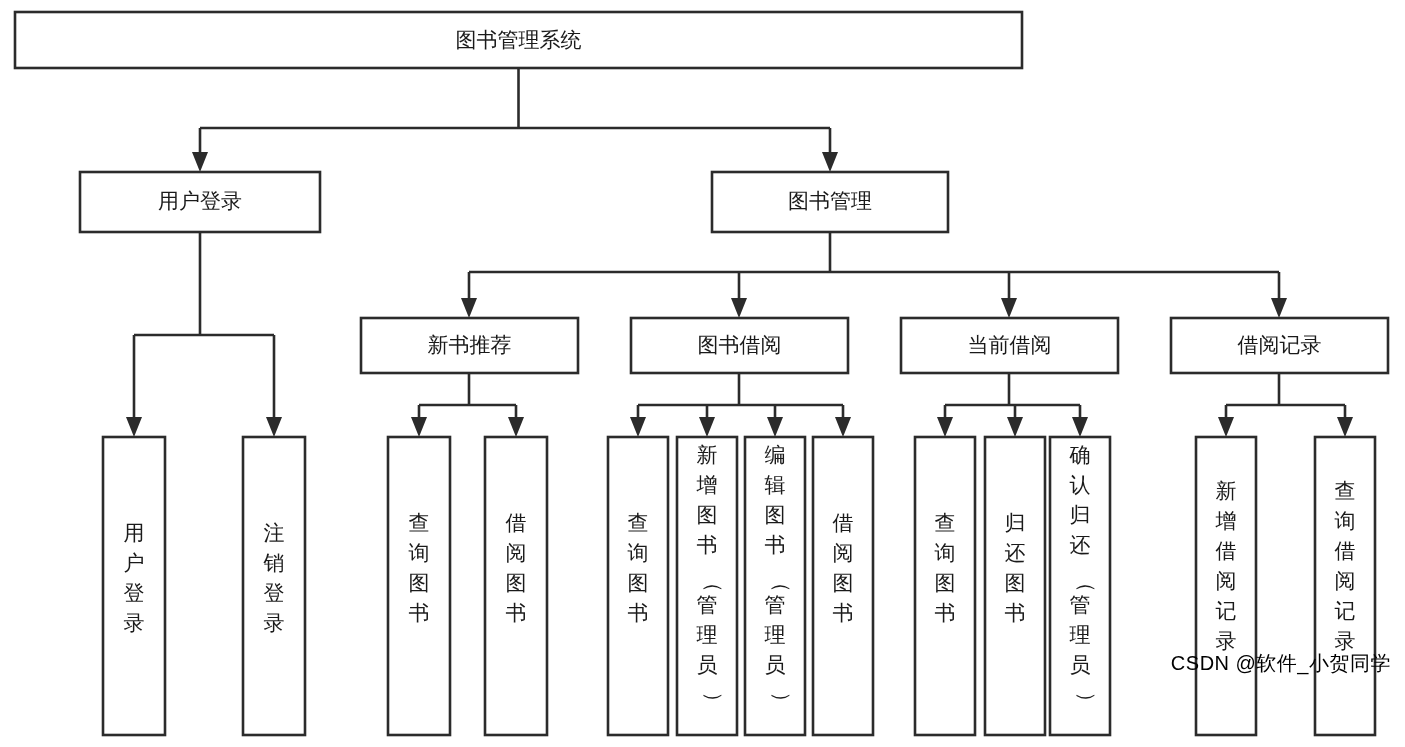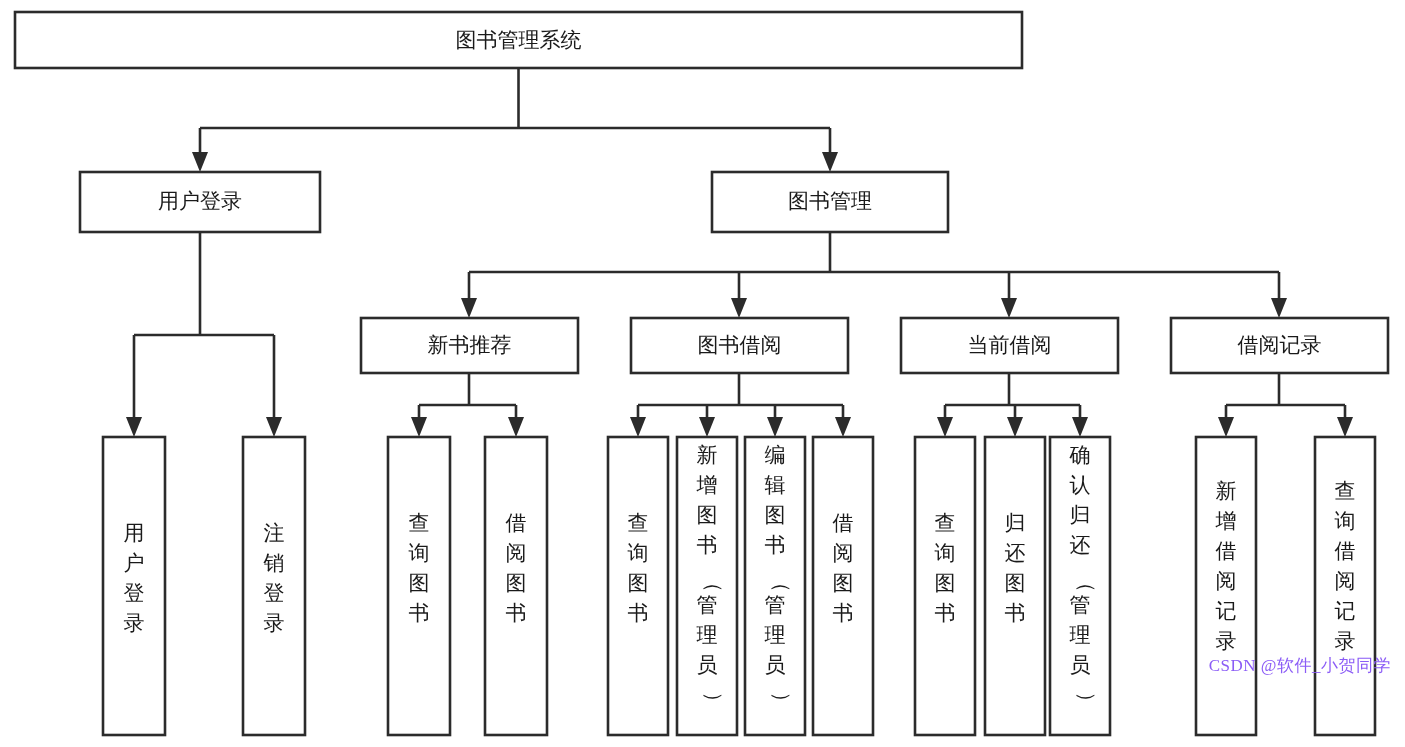--- a/index.html
+++ b/index.html
@@ -51,23 +51,23 @@
   .node-label-vertical {
     font-family: "Liberation Sans", "DejaVu Sans", sans-serif;
     fill: #1a1a1a;
     font-size: 21px;
     text-anchor: middle;
   }
   .watermark {
     position: absolute;
     right: 14px;
     bottom: 4px;
-    font-family: Liberation Serif, serif;
-    font-size: 17px;
-    color: #8b5cf6;
+    font-family: Liberation Sans, sans-serif;
+    font-size: 20px;
+    color: #000000;
     letter-spacing: 0.5px;
     white-space: nowrap;
     pointer-events: none;
   }
 </style>
 </head>
 <body>
 
 <div id="diagram-root">
 

